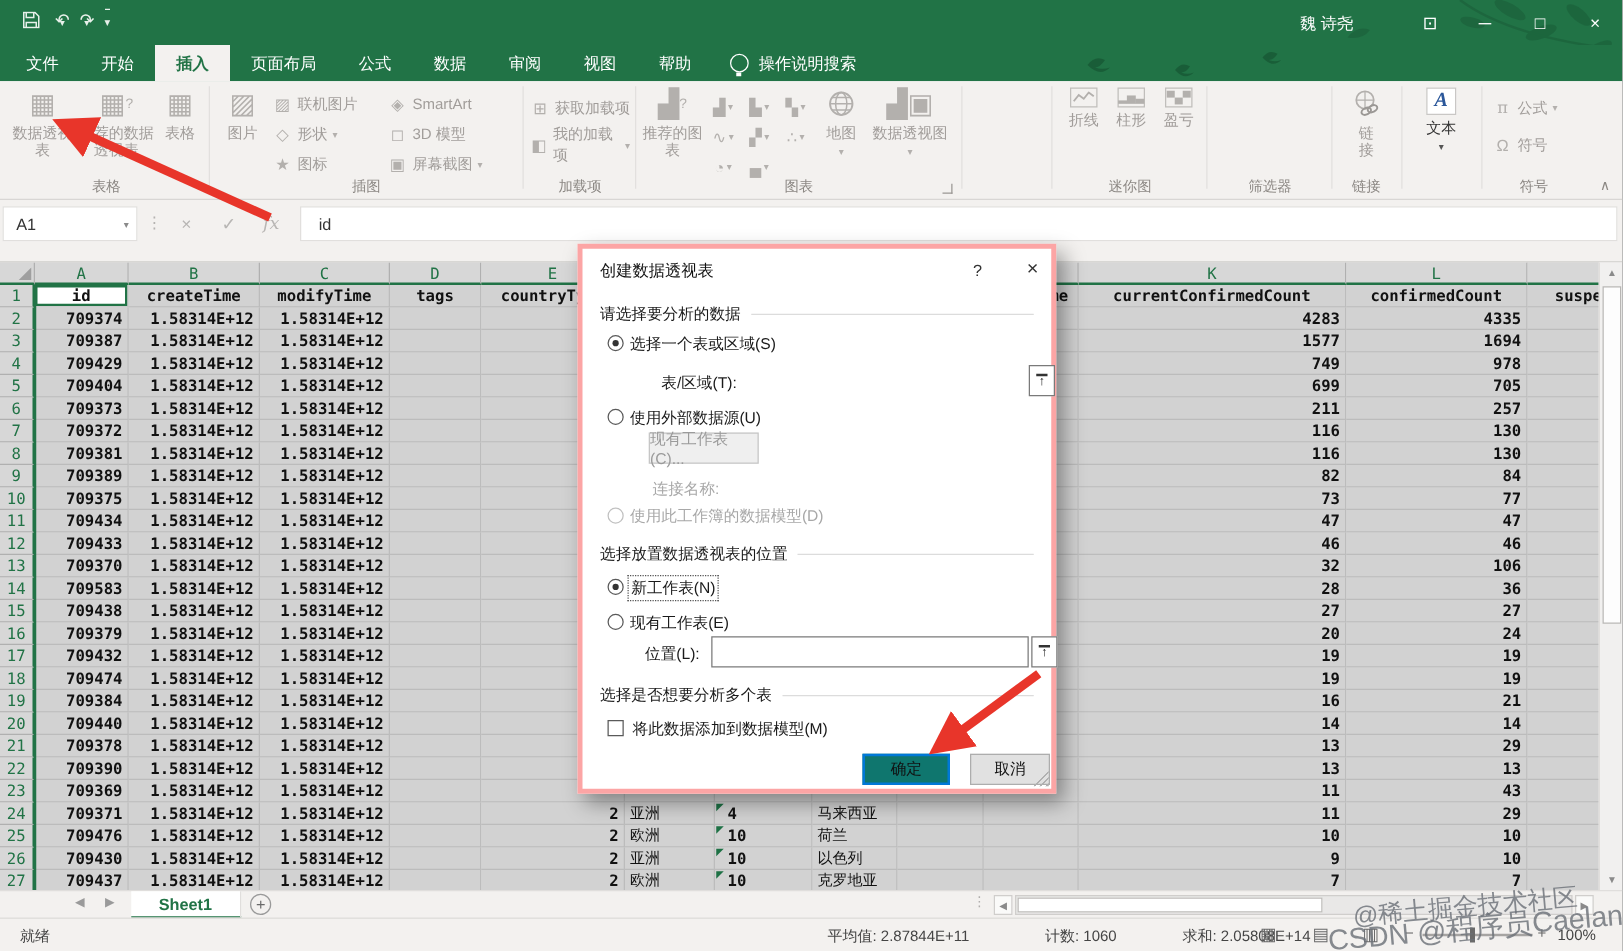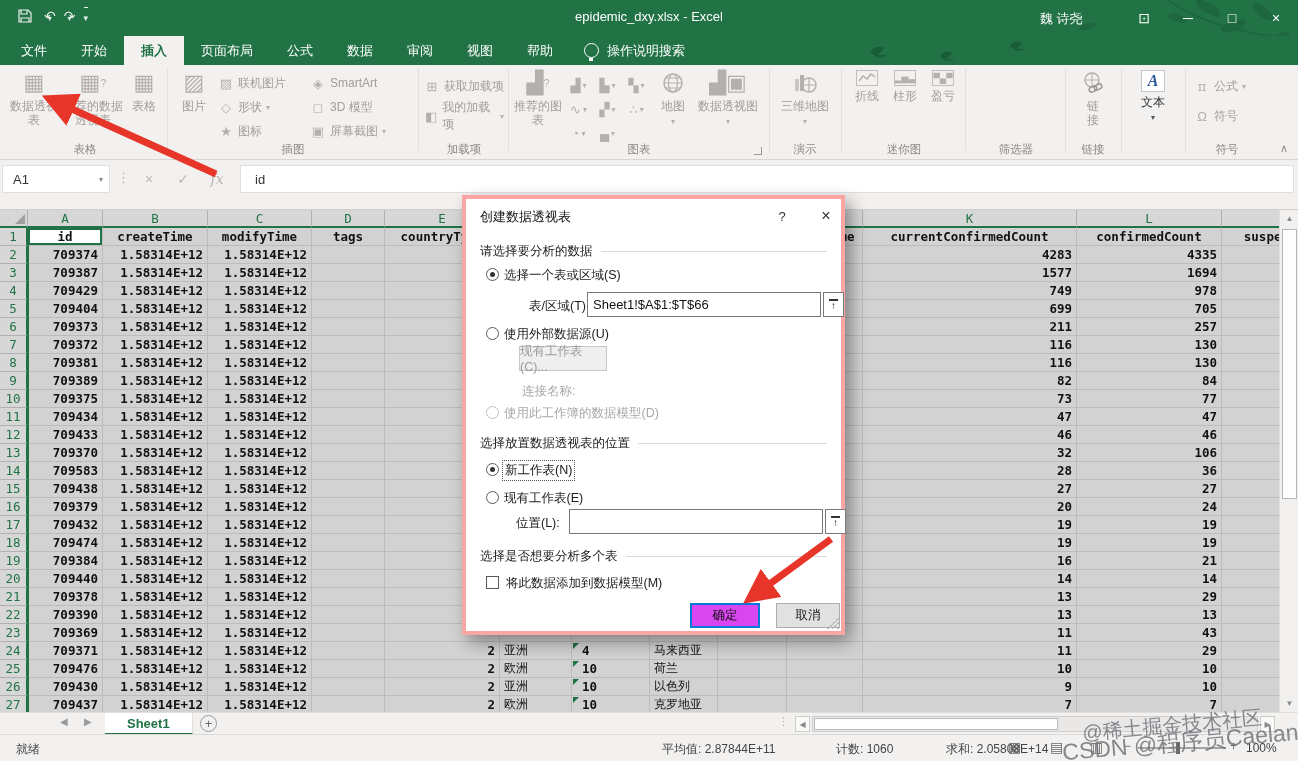--- a/index.html
+++ b/index.html
@@ -104,21 +104,21 @@
   .radio.dis { border-color:#c0c0c0; }
   .dlabel { position:absolute; color:#1a1a1a; }
   .dlabel.dis { color:#a8a8a8; }
   .focusdot { outline:1px dotted #555; padding:1px 2px; }
   .dinput { position:absolute; height:25px; background:#fff; border:1px solid #7a7a7a; font-size:13px; color:#111; font-family:"Liberation Sans", sans-serif; padding:0 5px; }
   .picker { position:absolute; width:21px; height:25px; background:#fff; border:1px solid #7a7a7a; display:flex; flex-direction:column; align-items:center; justify-content:center; }
   .picker .bar { width:9px; height:2px; background:#333; margin-bottom:1px; }
   .picker .arr { font-size:10px; line-height:8px; color:#111; font-weight:bold; }
   .dbtn { position:absolute; height:25px; display:flex; align-items:center; justify-content:center; font-size:12.5px; }
   .dbtn.dis { background:#efefef; border:1px solid #c6c6c6; color:#9b9b9b; }
-  .dbtn.ok { background:#d946ef; border:2px solid #0078d7; color:#111; }
+  .dbtn.ok { background:#0f766e; border:2px solid #0078d7; color:#111; }
   .dbtn.cancel { background:#e1e1e1; border:1px solid #adadad; color:#111; }
   .chk { position:absolute; width:13px; height:13px; border:1px solid #5a5a5a; background:#fff; }
   .grip { position:absolute; right:2px; bottom:2px; width:12px; height:12px;
           background:linear-gradient(135deg, transparent 50%, #b0b0b0 50%, #b0b0b0 55%, transparent 55%, transparent 70%, #b0b0b0 70%, #b0b0b0 75%, transparent 75%, transparent 90%, #b0b0b0 90%); }
 
   
   .arrows { position:absolute; left:0; top:0; width:1298px; height:761px; z-index:40; pointer-events:none; }
   .wm { position:absolute; z-index:50; color:rgba(108,114,121,.82); pointer-events:none; white-space:nowrap; }
   .wm1 { left:1082px; top:712px; font-size:20px; transform:rotate(-5deg); }
   .wm2 { left:1062px; top:727px; font-size:23px; transform:rotate(-5deg); }
@@ -145,21 +145,20 @@
     <div class="qat">
       <span class="qi">
         <svg width="14" height="14" viewBox="0 0 14 14">
             <path d="M1 1 h9 l3 3 v9 h-12 z M3 1 v4 h6 v-4 M3 9 h8 v4 h-8 z" fill="none" stroke="#e8f0ea" stroke-width="1.2"></path>
           </svg>
       </span>
       <span class="qi">↶<span class="dd">▾</span></span>
       <span class="qi">↷<span class="dd">▾</span></span>
       <span class="qi" style="font-size:9px;border-top:1.5px solid #e8f0ea;">▾</span>
     </div>
-    <div class="title-text">epidemic_dxy.xlsx -  Excel</div>
     <div class="tb-user">魏 诗尧</div>
     <div class="winbtn" style="left:1122px;">⊡</div>
     <div class="winbtn" style="left:1166px;">─</div>
     <div class="winbtn" style="left:1210px;">□</div>
     <div class="winbtn" style="left:1254px;">×</div>
   </div>
 
   <div class="tabsrow">
     <div class="rtab" style="margin-left:4px;">文件</div>
     <div class="rtab">开始</div>
@@ -327,36 +326,20 @@
         </div>
         <div class="bb" style="width:66px;">
           <span class="bi">▟▣</span>
           <span class="bl"><span>数据透视图</span><br><span class="ddc">▾</span></span>
         </div>
       </div>
       <div class="glabel">图表</div>
       <span class="launcher"></span>
     </div>
 
-    <div class="rgroup" style="left:772px;width:66px;">
-      <div class="grow" style="justify-content:center;">
-        <div class="bb" style="width:54px;">
-          <span class="bi">
-            <svg width="24" height="24" viewBox="0 0 24 24">
-                <rect x="2" y="8" width="4" height="12" fill="#c9c6c3"></rect>
-                <rect x="7" y="4" width="4" height="16" fill="#b3b0ad"></rect>
-                <circle cx="16" cy="14" r="7" fill="none" stroke="#b3b0ad" stroke-width="1.5"></circle>
-                <path d="M9 14 h14 M16 7 v14" stroke="#b3b0ad" stroke-width="1.2"></path>
-              </svg>
-          </span>
-          <span class="bl"><span>三维地图</span> <span class="ddc">▾</span></span>
-        </div>
-      </div>
-      <div class="glabel">演示</div>
-    </div>
 
     <div class="rgroup" style="left:846px;width:116px;">
       <div class="grow" style="padding-left:2px;">
         <div class="bb" style="width:38px;">
           <span class="iconbox">
               <svg width="18" height="10" viewBox="0 0 18 10">
                 <polyline points="1,8 5,3 9,6 13,1 17,4" fill="none" stroke="#b3b0ad" stroke-width="1.5"></polyline>
               </svg>
             </span>
           <span class="bl">折线</span>
@@ -877,21 +860,20 @@
     <div class="dlg-close">×</div>
 
     <div class="dsec" style="top:44px;justify-content:center;">
         <span>请选择要分析的数据</span>
       </div>
 
     <span class="radio sel" style="left:20px;top:69px;"></span>
     <span class="dlabel" style="left:38px;top:68px;">选择一个表或区域(S)</span>
 
     <span class="dlabel" style="left:63px;top:99px;">表/区域(T):</span>
-    <input class="dinput" style="left: 121px; top: 93px; width: 234px;" value="Sheet1!$A$1:$T$66">
     <span class="picker" style="left:357px;top:93px;">
         <span class="bar"></span>
         <span class="arr">↑</span>
       </span>
 
     <span class="radio" style="left:20px;top:128px;"></span>
     <span class="dlabel" style="left:38px;top:127px;">使用外部数据源(U)</span>
 
     <div class="dbtn dis" style="left:53px;top:147px;width:88px;">
         <span>现有工作表(C)...</span>

